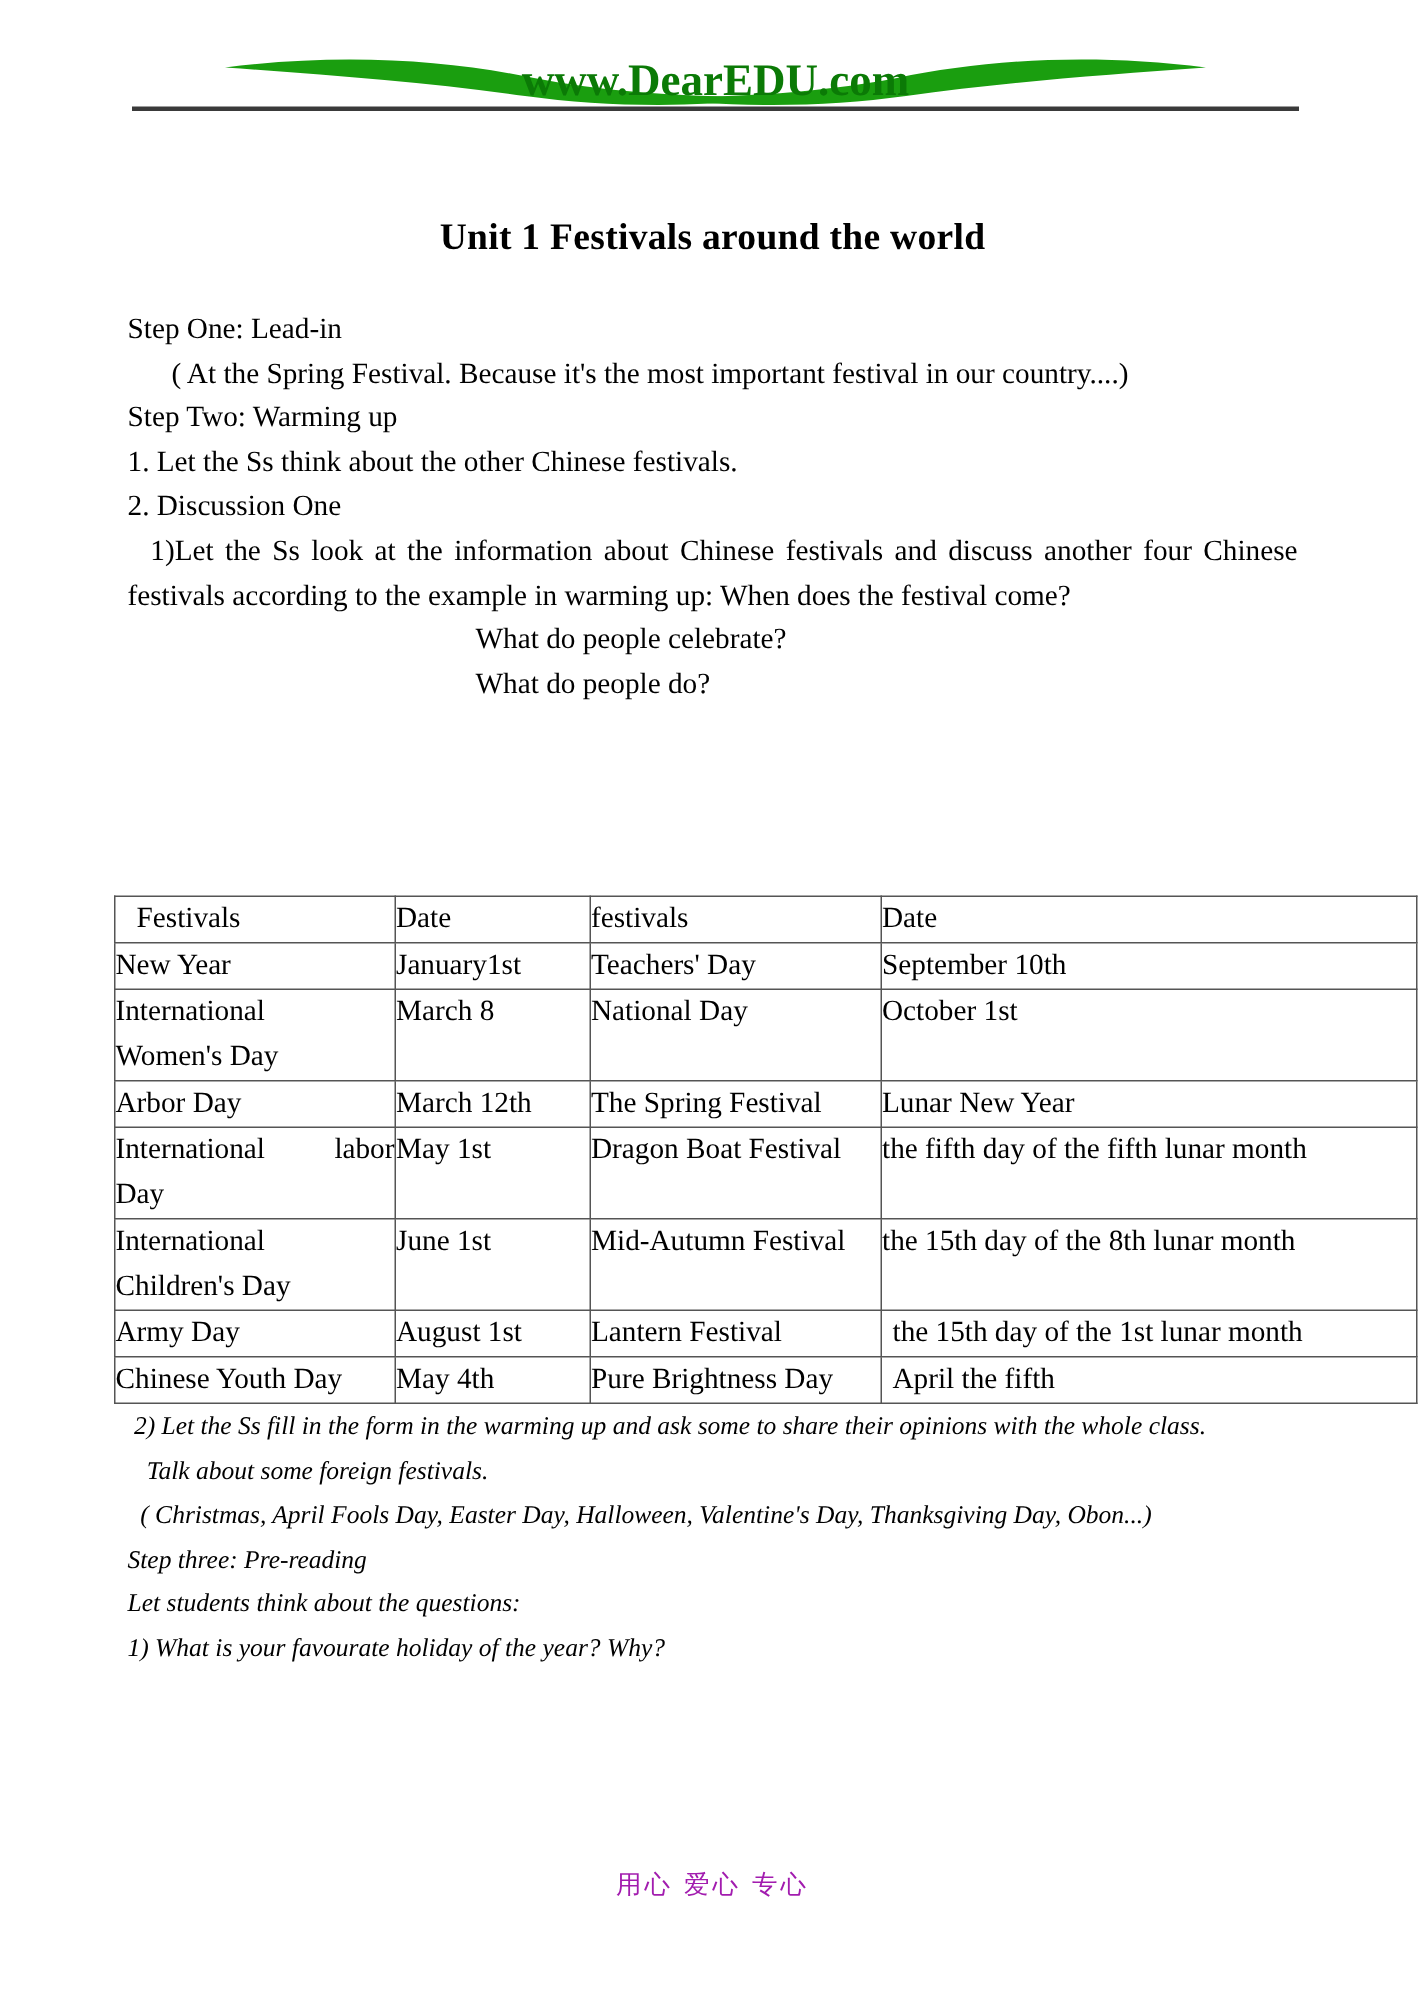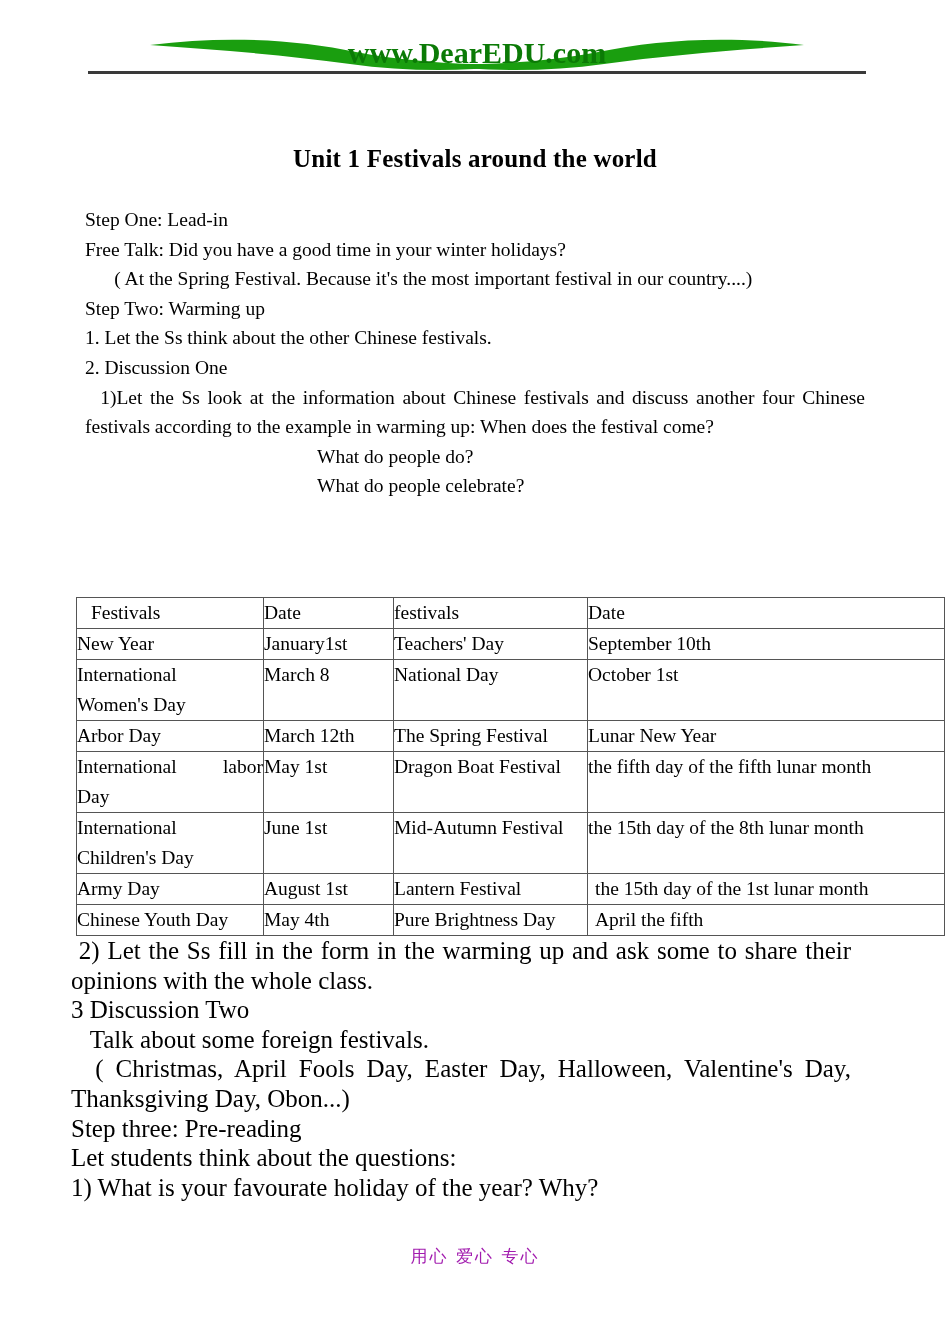--- a/index.html
+++ b/index.html
@@ -75,25 +75,26 @@
     text-align: justify;
     text-justify: inter-word;
   }
   .ln.center-ind {
     padding-left: 232px;
   }
 
   
   .body-block-2 {
     position: absolute;
-    left: 71px;
+    left: 85px;
     top: 936px;
     width: 780px;
-    font-size: 25px;
+    font-size: 17px;
     line-height: 29.6px;
+    font-style: italic;
   }
 
   
   .fest-table {
     position: absolute;
     left: 76px;
     top: 597px;
     width: 852px;
     border-collapse: collapse;
     font-size: 19.5px;
@@ -157,28 +158,27 @@
 
       <text x="389" y="33" text-anchor="middle" font-family="Liberation Serif, DejaVu Serif, serif" font-size="30" font-weight="bold" fill="#0b7a06">www.DearEDU.com</text>
     </svg>
     <div class="banner-rule"></div>
   </div>
 
   <div class="doc-title">Unit 1  Festivals around the world</div>
 
   <div class="body-block">
     <div class="ln">Step One: Lead-in</div>
-    <div class="ln">Free Talk: Did you have a good time in your winter holidays?</div>
     <div class="ln">      ( At the Spring Festival. Because it's the most important festival in our country....)</div>
     <div class="ln">Step Two: Warming up</div>
     <div class="ln">1. Let the Ss think about the other Chinese festivals.</div>
     <div class="ln">2. Discussion One</div>
     <div class="ln just">  1)Let the Ss look at the information about Chinese festivals and discuss another four Chinese festivals according to the example in warming up: When does the festival come?</div>
+    <div class="ln center-ind">What do people celebrate?</div>
     <div class="ln center-ind">What do people do?</div>
-    <div class="ln center-ind">What do people celebrate?</div>
   </div>
 
   <table class="fest-table">
     <tbody>
       <tr class="r1">
         <td class="c1 hdr-fest">  Festivals</td>
         <td class="c2">Date</td>
         <td class="c3">festivals</td>
         <td class="c4">Date</td>
       </tr>
@@ -238,21 +238,20 @@
         <td class="c1">Chinese Youth Day</td>
         <td class="c2">May 4th</td>
         <td class="c3">Pure Brightness Day</td>
         <td class="c4 pad-extra">April the fifth</td>
       </tr>
     </tbody>
   </table>
 
   <div class="body-block-2">
     <div class="ln just"> 2) Let the Ss fill in the form in the warming up and ask some to share their opinions with the whole class.</div>
-    <div class="ln">3 Discussion Two</div>
     <div class="ln">   Talk about some foreign festivals.</div>
     <div class="ln just">  ( Christmas, April Fools Day, Easter Day, Halloween, Valentine's Day, Thanksgiving Day, Obon...)</div>
     <div class="ln">Step three: Pre-reading</div>
     <div class="ln">Let students think about the questions:</div>
     <div class="ln">1) What is your favourate holiday of the year? Why?</div>
   </div>
 
   <div class="footer">用心 爱心 专心</div>
 
 </div>

